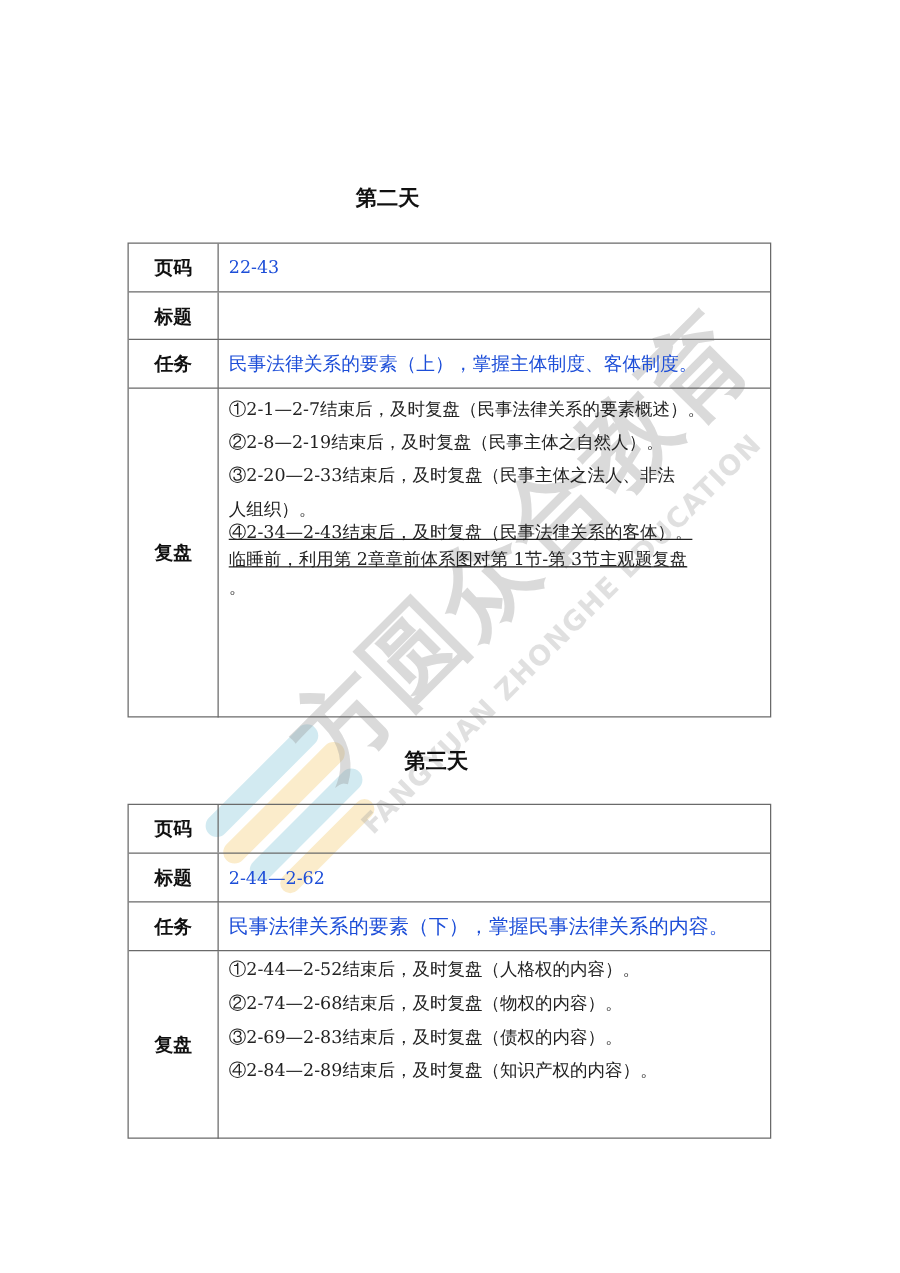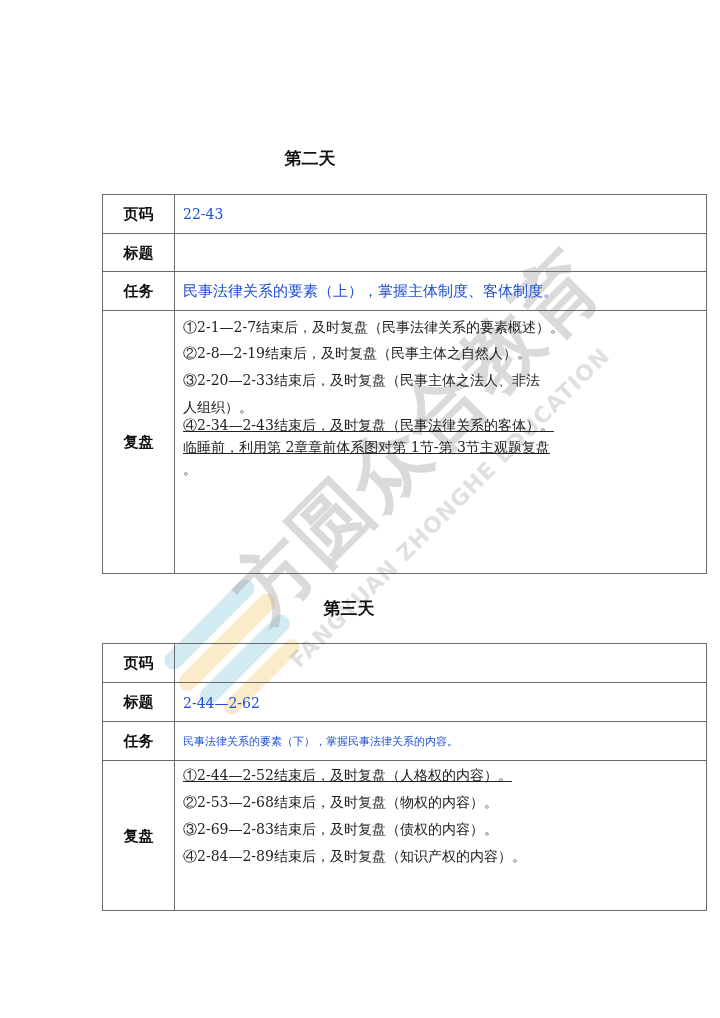--- a/index.html
+++ b/index.html
@@ -1,21 +1,21 @@
 <!DOCTYPE html>
 <html><head>
   <meta charset="utf-8">
   <style>
     html, body { margin: 0; padding: 0; background: #ffffff; }
     body { width: 720px; height: 1018px; position: relative; overflow: hidden;
            font-family: "DejaVu Serif", "Liberation Serif", serif; color: #1a1a1a; }
     .day-title { position: absolute; left: 0; width: 620px; text-align: center;
                  font-family: "DejaVu Sans", "Liberation Sans", sans-serif;
                  font-weight: bold; font-size: 17px; color: #111; }
-    .tbl { position: absolute; left: 102px; width: 605px; border: 1px solid #6a6a6a; box-sizing: border-box; text-align: right; }
+    .tbl { position: absolute; left: 102px; width: 515px; border: 1px solid #6a6a6a; box-sizing: border-box; text-align: right; }
     .row { position: absolute; left: 0; right: 0; border-top: 1px solid #6a6a6a; }
     .row.first { border-top: none; }
     .label { position: absolute; left: 0; top: 0; bottom: 0; width: 71px;
              border-right: 1px solid #6a6a6a; display: flex; align-items: center; justify-content: center;
              font-family: "DejaVu Sans", "Liberation Sans", sans-serif; font-weight: bold; font-size: 15px; color: #111; }
     .value { position: absolute; left: 80px; top: 0; bottom: 0; right: 6px; display: flex; align-items: center;
              font-size: 14px; color: #1d4ed8; }
     .lines { position: absolute; left: 80px; right: 4px; top: 0; font-size: 14px; color: #222; }
     .line { position: absolute; left: 0; white-space: nowrap; }
     .wm { position: absolute; pointer-events: none; }
@@ -72,24 +72,24 @@
 <div class="tbl" style="top:643px; height:268px;">
   <div class="row first" style="top:0; height:38px;">
     <div class="label">页码</div>
   </div>
   <div class="row" style="top:38px; height:39px;">
     <div class="label">标题</div>
     <div class="value">2-44—2-62</div>
   </div>
   <div class="row" style="top:77px; height:39px;">
     <div class="label">任务</div>
-    <div class="value" style="font-size:11px;">民事法律关系的要素（下），掌握民事法律关系的内容。</div>
+    <div class="value" style="font-size:16px;">民事法律关系的要素（下），掌握民事法律关系的内容。</div>
   </div>
   <div class="row" style="top:116px; height:150px;">
     <div class="label">复盘</div>
     <div class="lines">
-      <div class="line" style="top:6px;text-decoration:underline;">①2-44—2-52结束后，及时复盘（人格权的内容）。</div>
-      <div class="line" style="top:33px;">②2-53—2-68结束后，及时复盘（物权的内容）。</div>
+      <div class="line" style="top:6px;">①2-44—2-52结束后，及时复盘（人格权的内容）。</div>
+      <div class="line" style="top:33px;">②2-74—2-68结束后，及时复盘（物权的内容）。</div>
       <div class="line" style="top:60px;">③2-69—2-83结束后，及时复盘（债权的内容）。</div>
       <div class="line" style="top:87px;">④2-84—2-89结束后，及时复盘（知识产权的内容）。</div>
     </div>
   </div>
 </div>
 
 </body></html>

